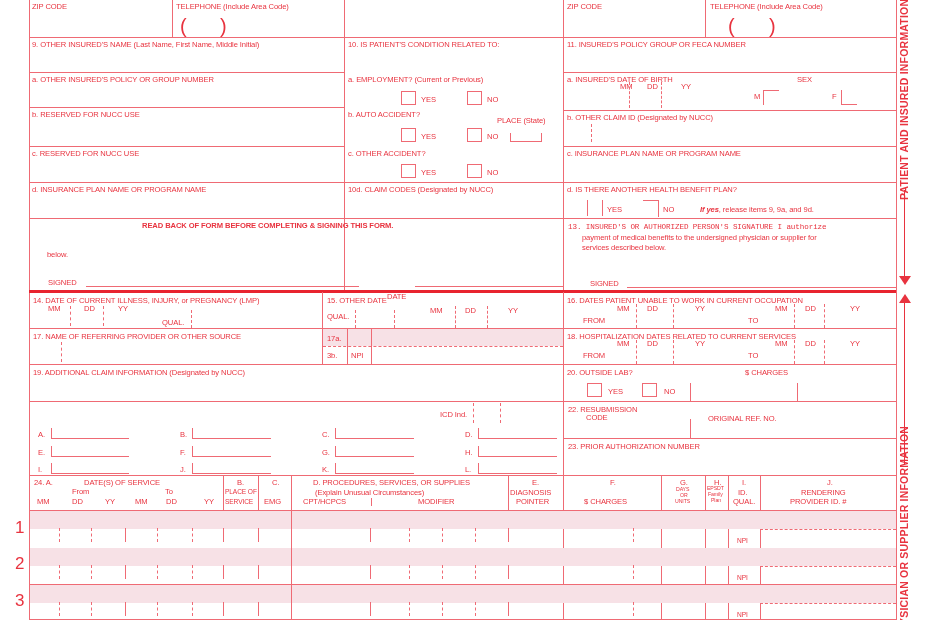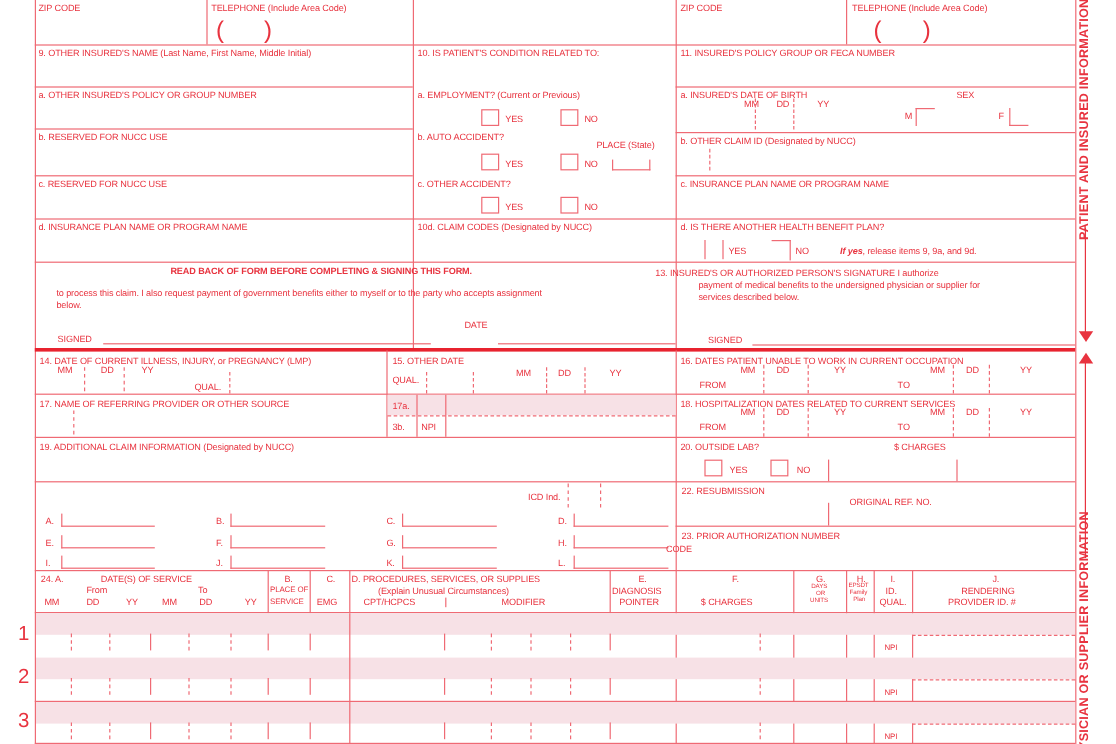--- a/index.html
+++ b/index.html
@@ -103,28 +103,27 @@
   <span class="lbl" style="left:567px;top:149px;text-align:right;">c. INSURANCE PLAN NAME OR PROGRAM NAME</span>
   <span class="lbl" style="left:567px;top:185px;">d. IS THERE ANOTHER HEALTH BENEFIT PLAN?</span>
   <div class="vl" style="left:587px;top:200px;height:16px;"></div>
   <div class="vl" style="left:602px;top:200px;height:16px;"></div>
   <span class="lbl" style="left:607px;top:205px;">YES</span>
   <div class="abs" style="left:643px;top:200px;width:15px;height:16px;border-right:1px solid #ef6a74;border-top:1px solid #ef6a74;"></div>
   <span class="lbl" style="left:663px;top:205px;">NO</span>
   <span class="lbl" style="left:700px;top:205px;"><span class="ital">If yes</span><span>, release items 9, 9a, and 9d.</span></span>
 
   <span class="lbl bold" style="left:142px;top:221px;">READ BACK OF FORM BEFORE COMPLETING &amp; SIGNING THIS FORM.</span>
-  <span class="lbl" style="left:47px;top:240px;">to process this claim. I also request payment of government benefits either to myself or to the party who accepts assignment</span>
   <span class="lbl" style="left:47px;top:250px;">below.</span>
   <span class="lbl" style="left:48px;top:278px;">SIGNED</span>
   <div class="hl" style="left:86px;top:286px;width:273px;"></div>
-  <span class="lbl" style="left:387px;top:266px;text-align:center;">DATE</span>
+  <span class="lbl" style="left:387px;top:292px;text-align:center;">DATE</span>
   <div class="hl" style="left:415px;top:286px;width:148px;"></div>
 
-  <span class="lbl" style="left:546px;top:223px;">13. INSURED'S OR AUTHORIZED PERSON'S SIGNATURE I authorize</span>
+  <span class="lbl" style="left:568px;top:223px;font-family:Liberation Mono, monospace;">13. INSURED'S OR AUTHORIZED PERSON'S SIGNATURE I authorize</span>
   <span class="lbl" style="left:582px;top:233px;">payment of medical benefits to the undersigned physician or supplier for</span>
   <span class="lbl" style="left:582px;top:243px;">services described below.</span>
   <span class="lbl" style="left:590px;top:279px;">SIGNED</span>
   <div class="hl" style="left:627px;top:287px;width:269px;"></div>
 
   <div class="vl" style="left:322px;top:292px;height:72px;"></div>
   <div class="vl" style="left:563px;top:292px;height:183px;"></div>
   <div class="hl" style="left:29px;top:328px;width:867px;"></div>
   <div class="hl" style="left:29px;top:364px;width:867px;"></div>
   <div class="hl" style="left:29px;top:401px;width:867px;"></div>
@@ -224,21 +223,21 @@
   <span class="lbl" style="left:38px;top:465px;">I.</span>
   <div class="uline" style="left:51px;top:463px;width:77px;"></div>
   <span class="lbl" style="left:180px;top:465px;">J.</span>
   <div class="uline" style="left:192px;top:463px;width:78px;"></div>
   <span class="lbl" style="left:322px;top:465px;">K.</span>
   <div class="uline" style="left:335px;top:463px;width:78px;"></div>
   <span class="lbl" style="left:465px;top:465px;">L.</span>
   <div class="uline" style="left:478px;top:463px;width:78px;"></div>
 
   <span class="lbl" style="left:568px;top:405px;">22. RESUBMISSION</span>
-  <span class="lbl" style="left:555px;top:413px;margin-top:40px;">CODE</span>
+  <span class="lbl" style="left:586px;top:413px;">CODE</span>
   <span class="lbl" style="left:708px;top:414px;">ORIGINAL REF. NO.</span>
   <div class="vl" style="left:690px;top:419px;height:19px;"></div>
 
   <span class="lbl" style="left:568px;top:442px;">23. PRIOR AUTHORIZATION NUMBER</span>
 
   <div class="vl" style="left:223px;top:475px;height:36px;"></div>
   <div class="vl" style="left:258px;top:475px;height:36px;"></div>
   <div class="vl" style="left:291px;top:475px;height:36px;"></div>
   <div class="vl" style="left:508px;top:475px;height:36px;"></div>
   <div class="vl" style="left:563px;top:475px;height:145px;"></div>
@@ -259,21 +258,21 @@
   <span class="lbl" style="left:166px;top:497px;">DD</span>
   <span class="lbl" style="left:204px;top:497px;">YY</span>
 
   <span class="lbl" style="left:237px;top:478px;">B.</span>
   <span class="lbl sm" style="left:225px;top:488px;">PLACE OF</span>
   <span class="lbl sm" style="left:225px;top:498px;">SERVICE</span>
 
   <span class="lbl" style="left:272px;top:478px;">C.</span>
   <span class="lbl" style="left:264px;top:497px;">EMG</span>
 
-  <span class="lbl" style="left:280px;top:478px;padding-left:13px;">D.  PROCEDURES, SERVICES, OR SUPPLIES</span>
+  <span class="lbl" style="left:300px;top:478px;padding-left:13px;">D.  PROCEDURES, SERVICES, OR SUPPLIES</span>
   <span class="lbl" style="left:315px;top:488px;">(Explain Unusual Circumstances)</span>
   <span class="lbl" style="left:303px;top:497px;">CPT/HCPCS</span>
   <div class="vl" style="left:371px;top:498px;height:8px;"></div>
   <span class="lbl" style="left:418px;top:497px;">MODIFIER</span>
 
   <span class="lbl" style="left:532px;top:478px;">E.</span>
   <span class="lbl" style="left:510px;top:488px;text-align:center;">DIAGNOSIS</span>
   <span class="lbl" style="left:516px;top:497px;">POINTER</span>
 
   <span class="lbl" style="left:610px;top:478px;">F.</span>

